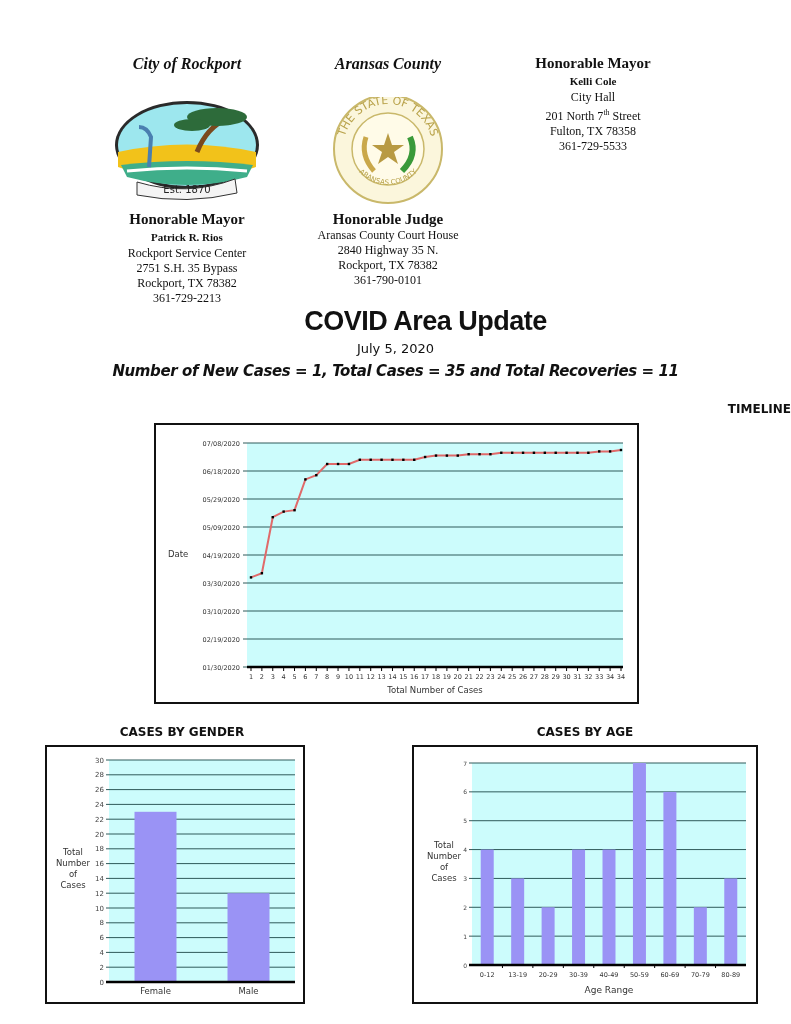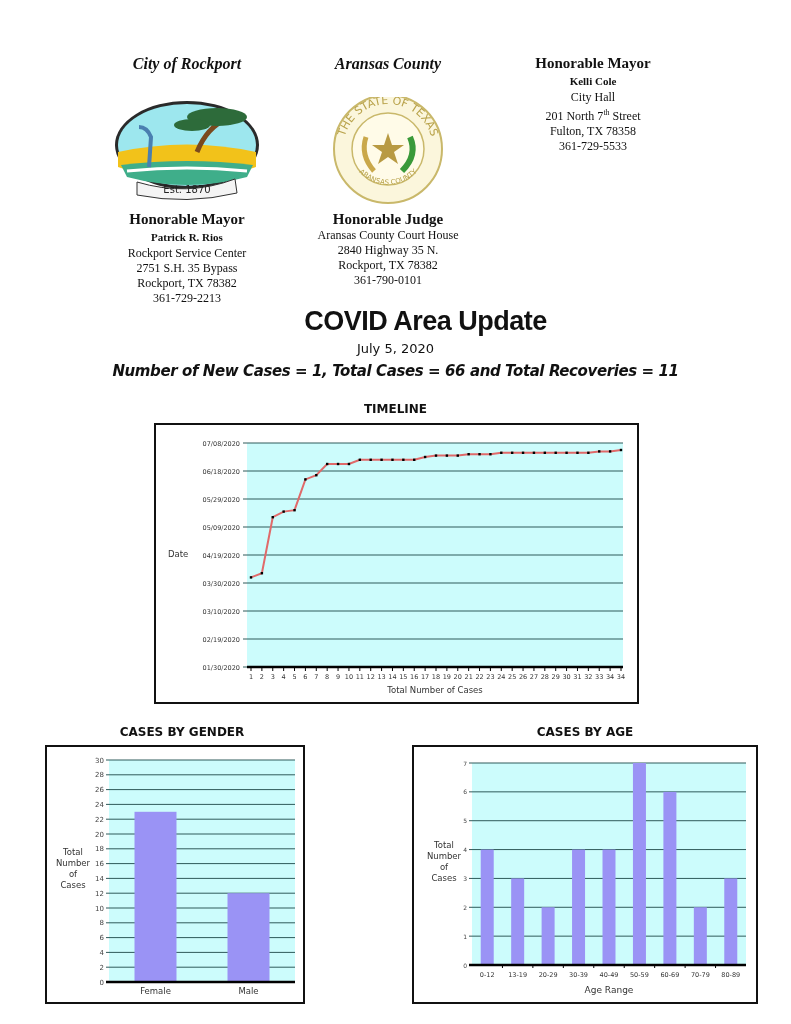--- a/index.html
+++ b/index.html
@@ -74,23 +74,23 @@
   <div class="title">Honorable Mayor</div>
   <div class="name">Kelli Cole</div>
   <div class="addr">City Hall</div>
   <div class="addr"><span>201 North 7</span><sup>th</sup><span> Street</span></div>
   <div class="addr">Fulton, TX 78358</div>
   <div class="addr">361-729-5533</div>
 </div>
 
 <div class="headline" id="main-title">COVID Area Update</div>
 <div class="headline" id="date">July 5, 2020</div>
-<div class="headline" id="summary">Number of New Cases = 1, Total Cases = 66 and Total Recoveries = 11</div>
-
-<div class="section-title" style="left:0;width:791px;top:402px;">TIMELINE</div>
+<div class="headline" id="summary">Number of New Cases = 1, Total Cases = 35 and Total Recoveries = 11</div>
+
+<div class="section-title" style="left:0;width:791px;top:402px;text-align:right;">TIMELINE</div>
 <div class="chart-box" style="left:154px;top:423px;width:485px;height:281px;">
   <svg id="timeline-svg" width="481" height="277">
       <rect x="91" y="18" width="376" height="224" fill="#ccfcfc"></rect>
       <line x1="87" x2="467" y1="242" y2="242" stroke="#2f5a5a" stroke-width="1"></line>
       <text x="84" y="244.5" font-size="6.5" text-anchor="end" fill="#333">01/30/2020</text>
       <line x1="87" x2="467" y1="214" y2="214" stroke="#2f5a5a" stroke-width="1"></line>
       <text x="84" y="216.5" font-size="6.5" text-anchor="end" fill="#333">02/19/2020</text>
       <line x1="87" x2="467" y1="186" y2="186" stroke="#2f5a5a" stroke-width="1"></line>
       <text x="84" y="188.5" font-size="6.5" text-anchor="end" fill="#333">03/10/2020</text>
       <line x1="87" x2="467" y1="158" y2="158" stroke="#2f5a5a" stroke-width="1"></line>

